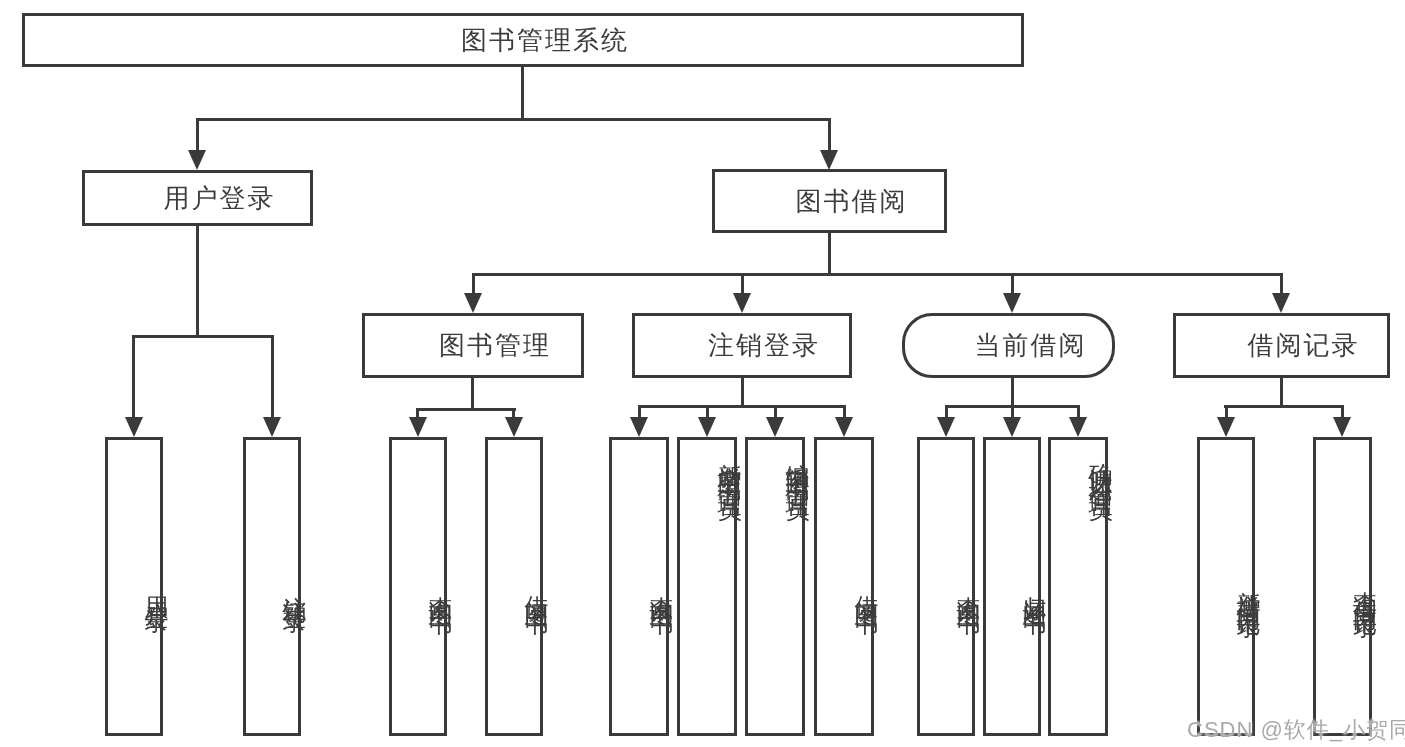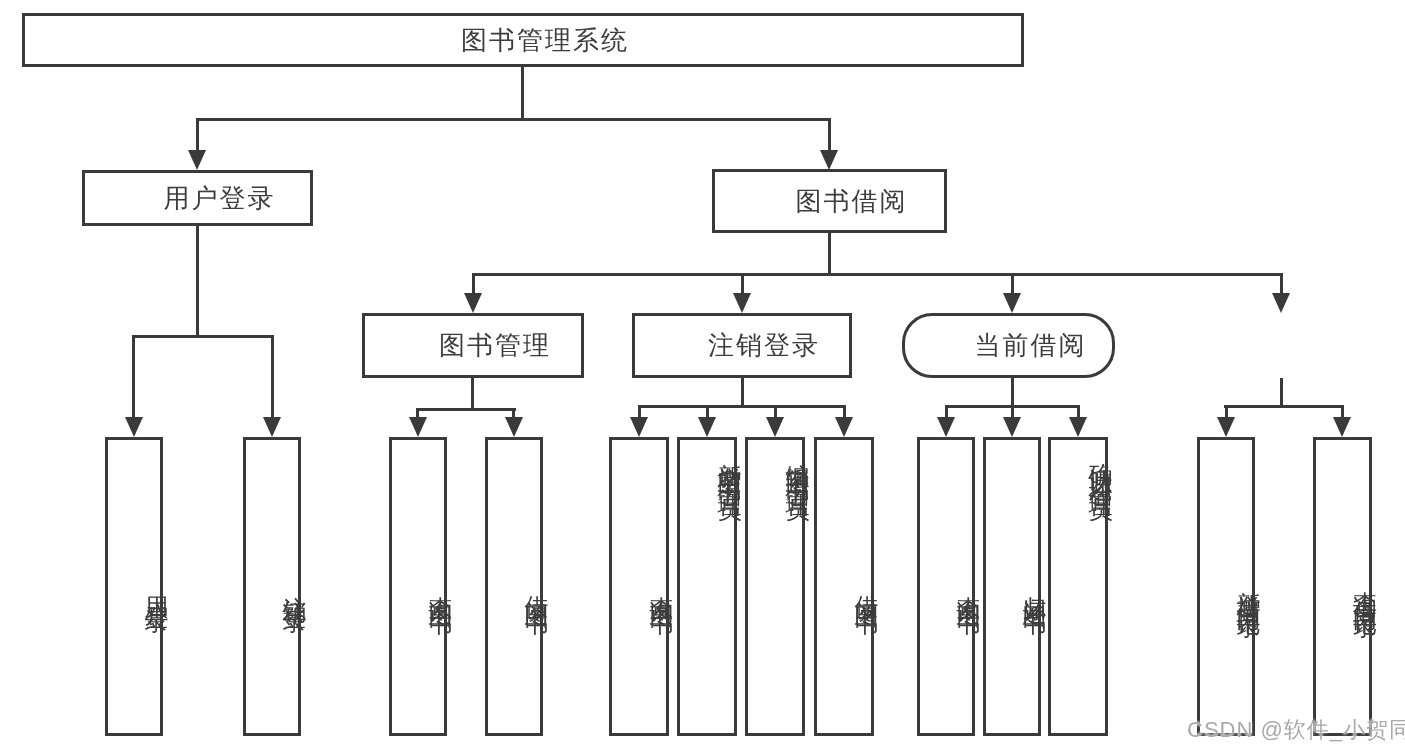--- a/index.html
+++ b/index.html
@@ -77,20 +77,23 @@
     </div>
 
   <div class="box" id="n-rec">
       <span>图书管理</span>
     </div>
   <div class="box" id="n-bb">
       <span>注销登录</span>
     </div>
   <div class="box" id="n-cb">
       <span>当前借阅</span>
+    </div>
+  <div class="box" id="n-br">
+      <span>借阅记录</span>
     </div>
 
   <div class="box leaf" id="f1">
       <span>用户登录</span>
     </div>
   <div class="box leaf" id="f2">
       <span>注销登录</span>
     </div>
   <div class="box leaf" id="f3">
       <span>查询图书</span>

